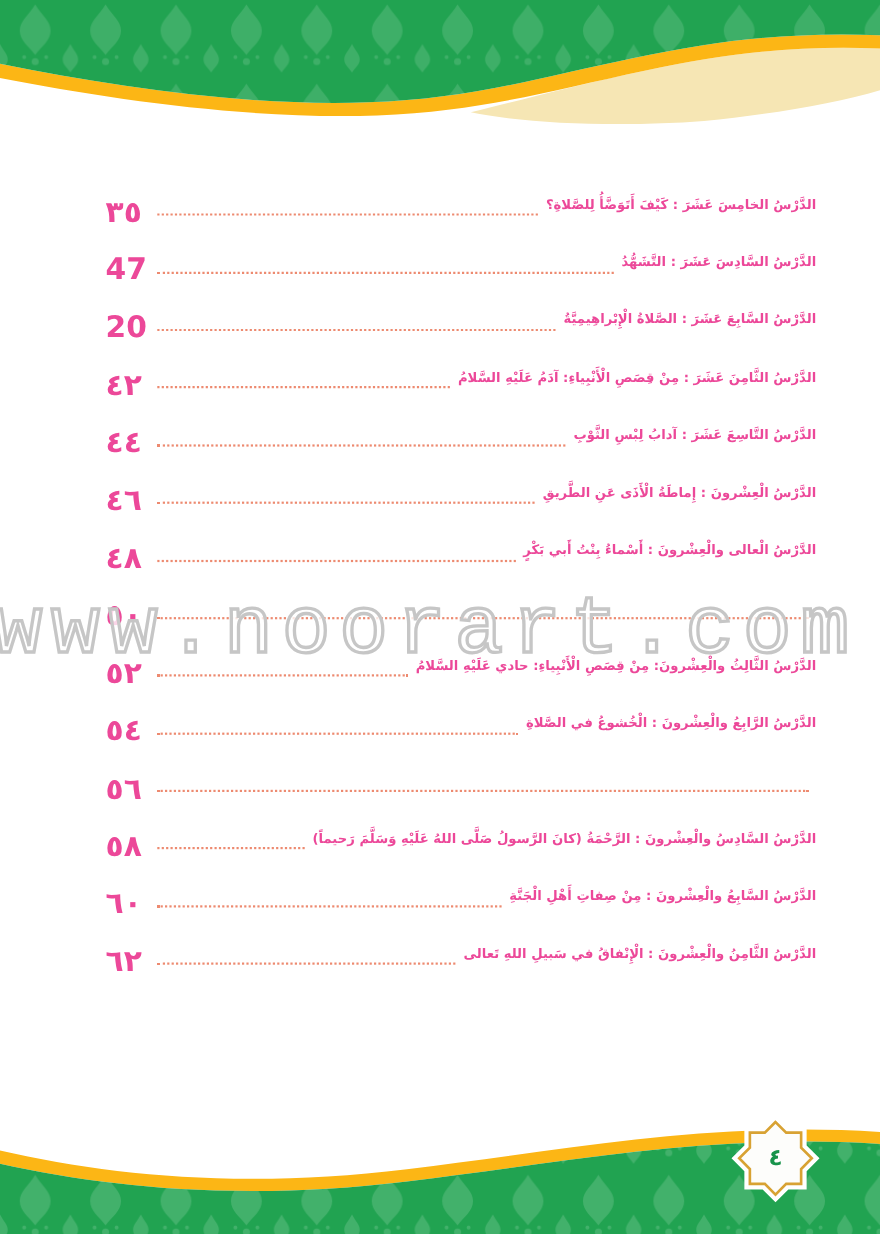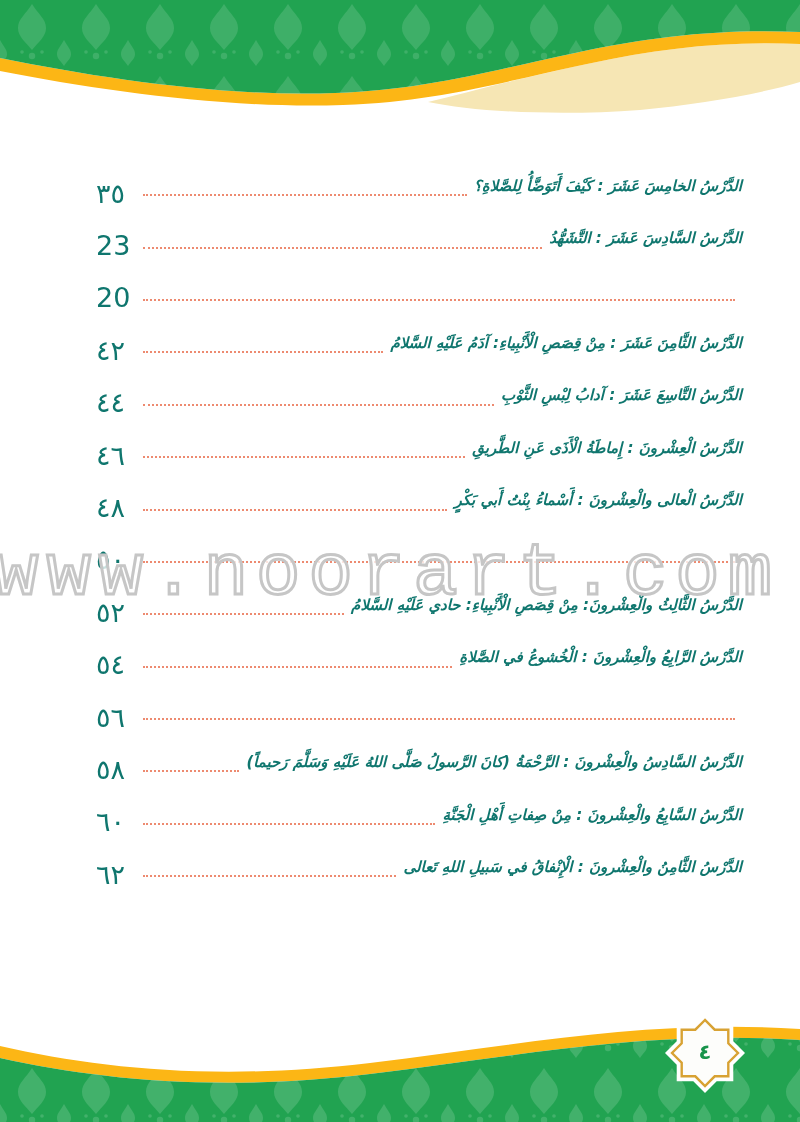--- a/index.html
+++ b/index.html
@@ -13,30 +13,30 @@
 
   
   .toc{
     position:absolute;top:160px;left:96px;right:58px;
     direction:rtl;z-index:2;
   }
   .toc-row{
     height:52.4px;display:flex;align-items:center;
   }
   .toc-title{
-    color:#0f766e;font-weight:bold;font-size:15px;line-height:1.25;
-    white-space:nowrap;flex:0 0 auto;font-style:italic;
+    color:#ec4899;font-weight:bold;font-size:12px;line-height:1.25;
+    white-space:nowrap;flex:0 0 auto;
   }
   .toc-leader{
     flex:1 1 auto;height:0;margin:0 7px;
     border-bottom:2px dotted #ed8a70;
     position:relative;top:9px;
   }
   .toc-page{
-    color:#0f766e;font-weight:normal;font-size:27px;line-height:1;
+    color:#ec4899;font-weight:bold;font-size:27px;line-height:1;
     flex:0 0 auto;min-width:40px;text-align:left;
     position:relative;top:7px;
   }
 
   
   .watermark{
     position:absolute;top:532px;left:-6px;width:812px;z-index:3;
     font-family:"Liberation Mono","DejaVu Sans Mono",monospace;
     font-size:74px;letter-spacing:8px;white-space:nowrap;
     color:rgba(255,255,255,0.45);
@@ -81,23 +81,24 @@
 
 <div class="toc">
     <div class="toc-row">
       <span class="toc-title">الدَّرْسُ الخامِسَ عَشَرَ : كَيْفَ أَتَوَضَّأُ لِلصَّلاةِ؟</span>
       <div class="toc-leader"></div>
       <span class="toc-page">٣٥</span>
     </div>
     <div class="toc-row">
       <span class="toc-title">الدَّرْسُ السَّادِسَ عَشَرَ : التَّشَهُّدُ</span>
       <div class="toc-leader"></div>
-      <span class="toc-page">23</span>
+      <span class="toc-page">47</span>
     </div>
     <div class="toc-row">
+      <span class="toc-title">الدَّرْسُ السَّابِعَ عَشَرَ : الصَّلاةُ الْإِبْراهِيمِيَّةُ</span>
       <div class="toc-leader"></div>
       <span class="toc-page">20</span>
     </div>
     <div class="toc-row">
       <span class="toc-title">الدَّرْسُ الثَّامِنَ عَشَرَ : مِنْ قِصَصِ الْأَنْبِياءِ: آدَمُ عَلَيْهِ السَّلامُ</span>
       <div class="toc-leader"></div>
       <span class="toc-page">٤٢</span>
     </div>
     <div class="toc-row">
       <span class="toc-title">الدَّرْسُ التَّاسِعَ عَشَرَ : آدابُ لِبْسِ الثَّوْبِ</span>

